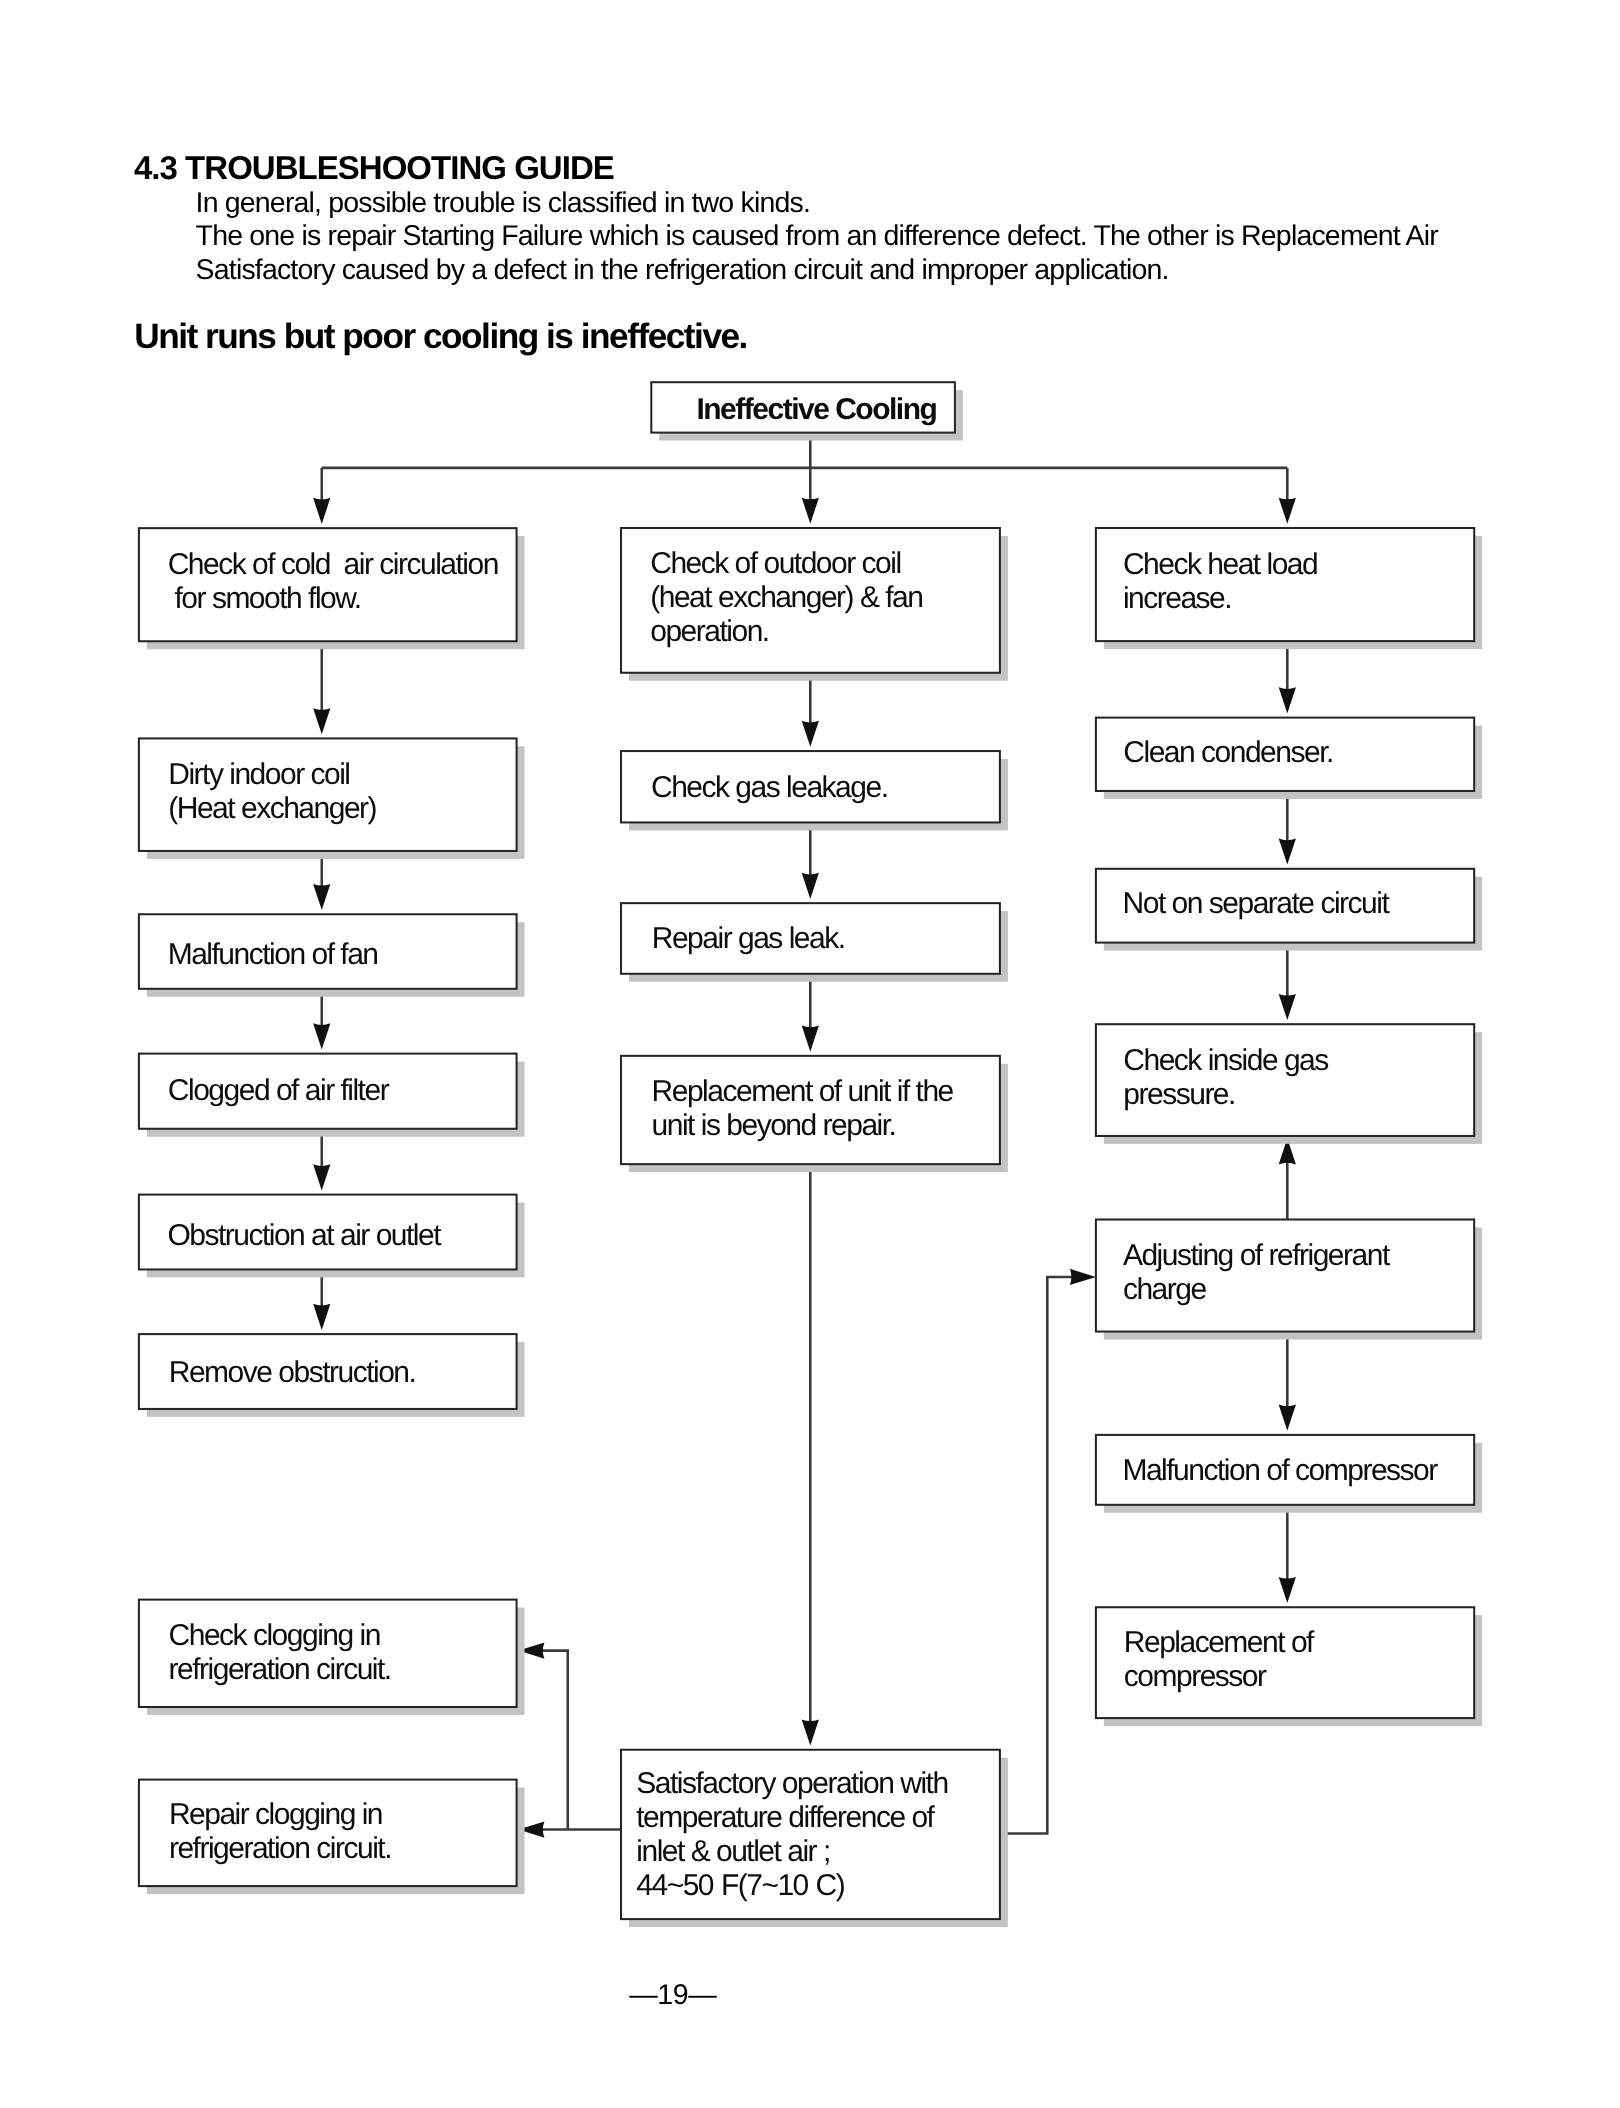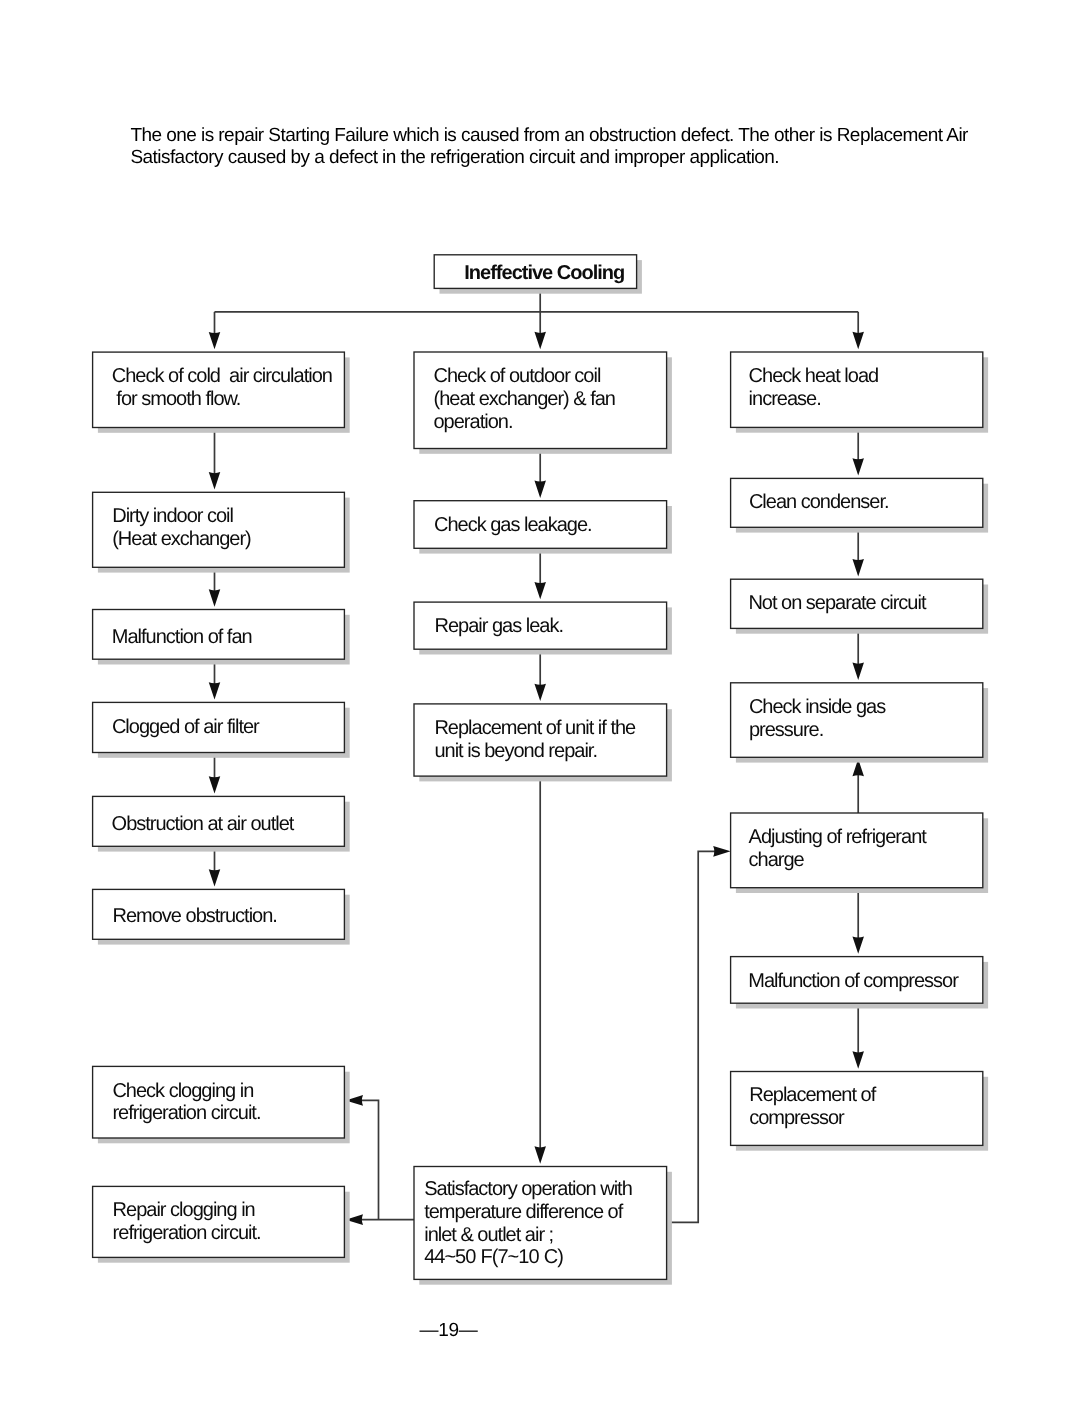--- a/index.html
+++ b/index.html
@@ -39,25 +39,28 @@
   }
   #chart { left:0; top:0; }
   .boxtext { font-size:20px; letter-spacing:-1px; white-space:pre; fill:#0d0d0d; }
   .boxtext-b { font-weight:bold; }
 </style>
 </head>
 <body>
 
 <div id="page">
 
+  <div class="abs" id="sec-heading">4.3 TROUBLESHOOTING GUIDE</div>
 
   <div class="abs" id="intro">
-    <p id="intro2"><span>The one is repair </span><b>Starting Failure</b><span> which is caused from an obstruction defect. The other is </span><b>Replacement Air</b><br><b>Satisfactory</b><span> caused by a defect in the refrigeration circuit and improper application.</span></p>
+    <p>In general, possible trouble is classified in two kinds.</p>
+    <p id="intro2"><span>The one is repair </span><b>Starting Failure</b><span> which is caused from an difference defect. The other is </span><b>Replacement Air</b><br><b>Satisfactory</b><span> caused by a defect in the refrigeration circuit and improper application.</span></p>
   </div>
 
+  <div class="abs" id="sub-heading">Unit runs but poor cooling is ineffective.</div>
 
   <svg class="abs" id="chart" width="1080" height="1405" viewBox="0 0 1080 1405">
       <g>
         <path d="M540.2 288.40000000000003L540.2 311.9" stroke="#3a3a3a" stroke-width="1.7" fill="none"></path>
         <path d="M214.5 311.9L858.2 311.9" stroke="#3a3a3a" stroke-width="1.7" fill="none"></path>
         <path d="M214.5 311.9L214.5 334.90000000000003" stroke="#3a3a3a" stroke-width="1.7" fill="none"></path>
         <path d="M208.75 331.90000000000003Q214.5 334.1 220.25 331.90000000000003L214.5 349.3Z" fill="#101010"></path>
         <path d="M540.2 311.9L540.2 334.8" stroke="#3a3a3a" stroke-width="1.7" fill="none"></path>
         <path d="M534.45 331.8Q540.2 334 545.95 331.8L540.2 349.2Z" fill="#101010"></path>
         <path d="M858.2 311.9L858.2 334.8" stroke="#3a3a3a" stroke-width="1.7" fill="none"></path>

